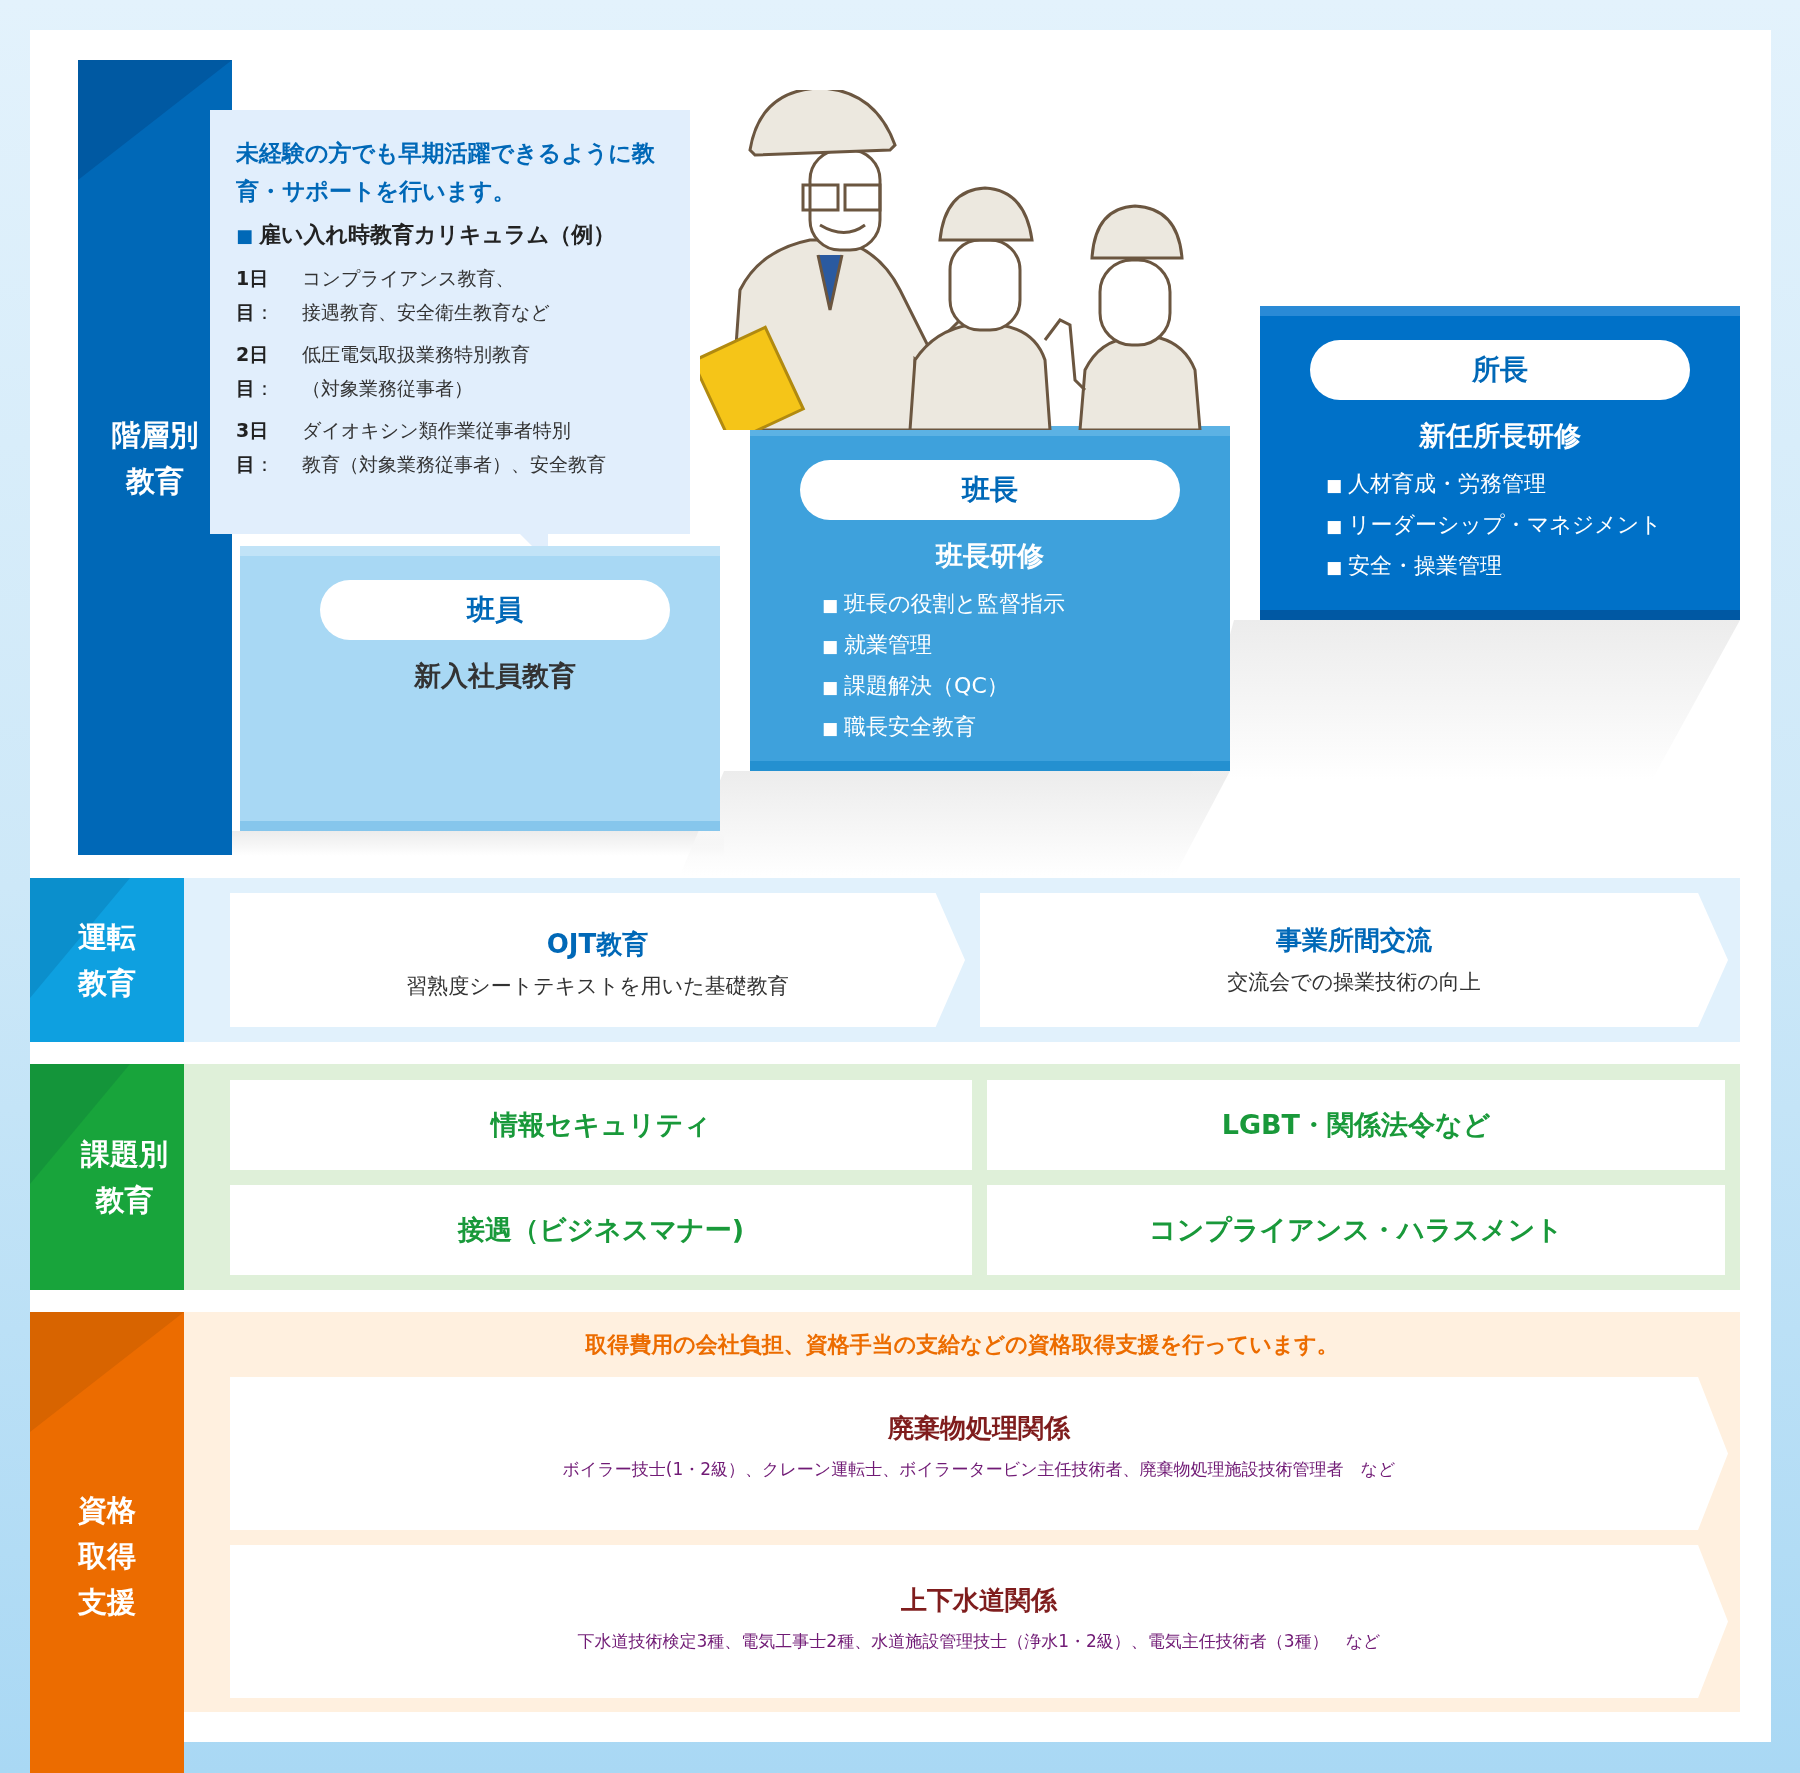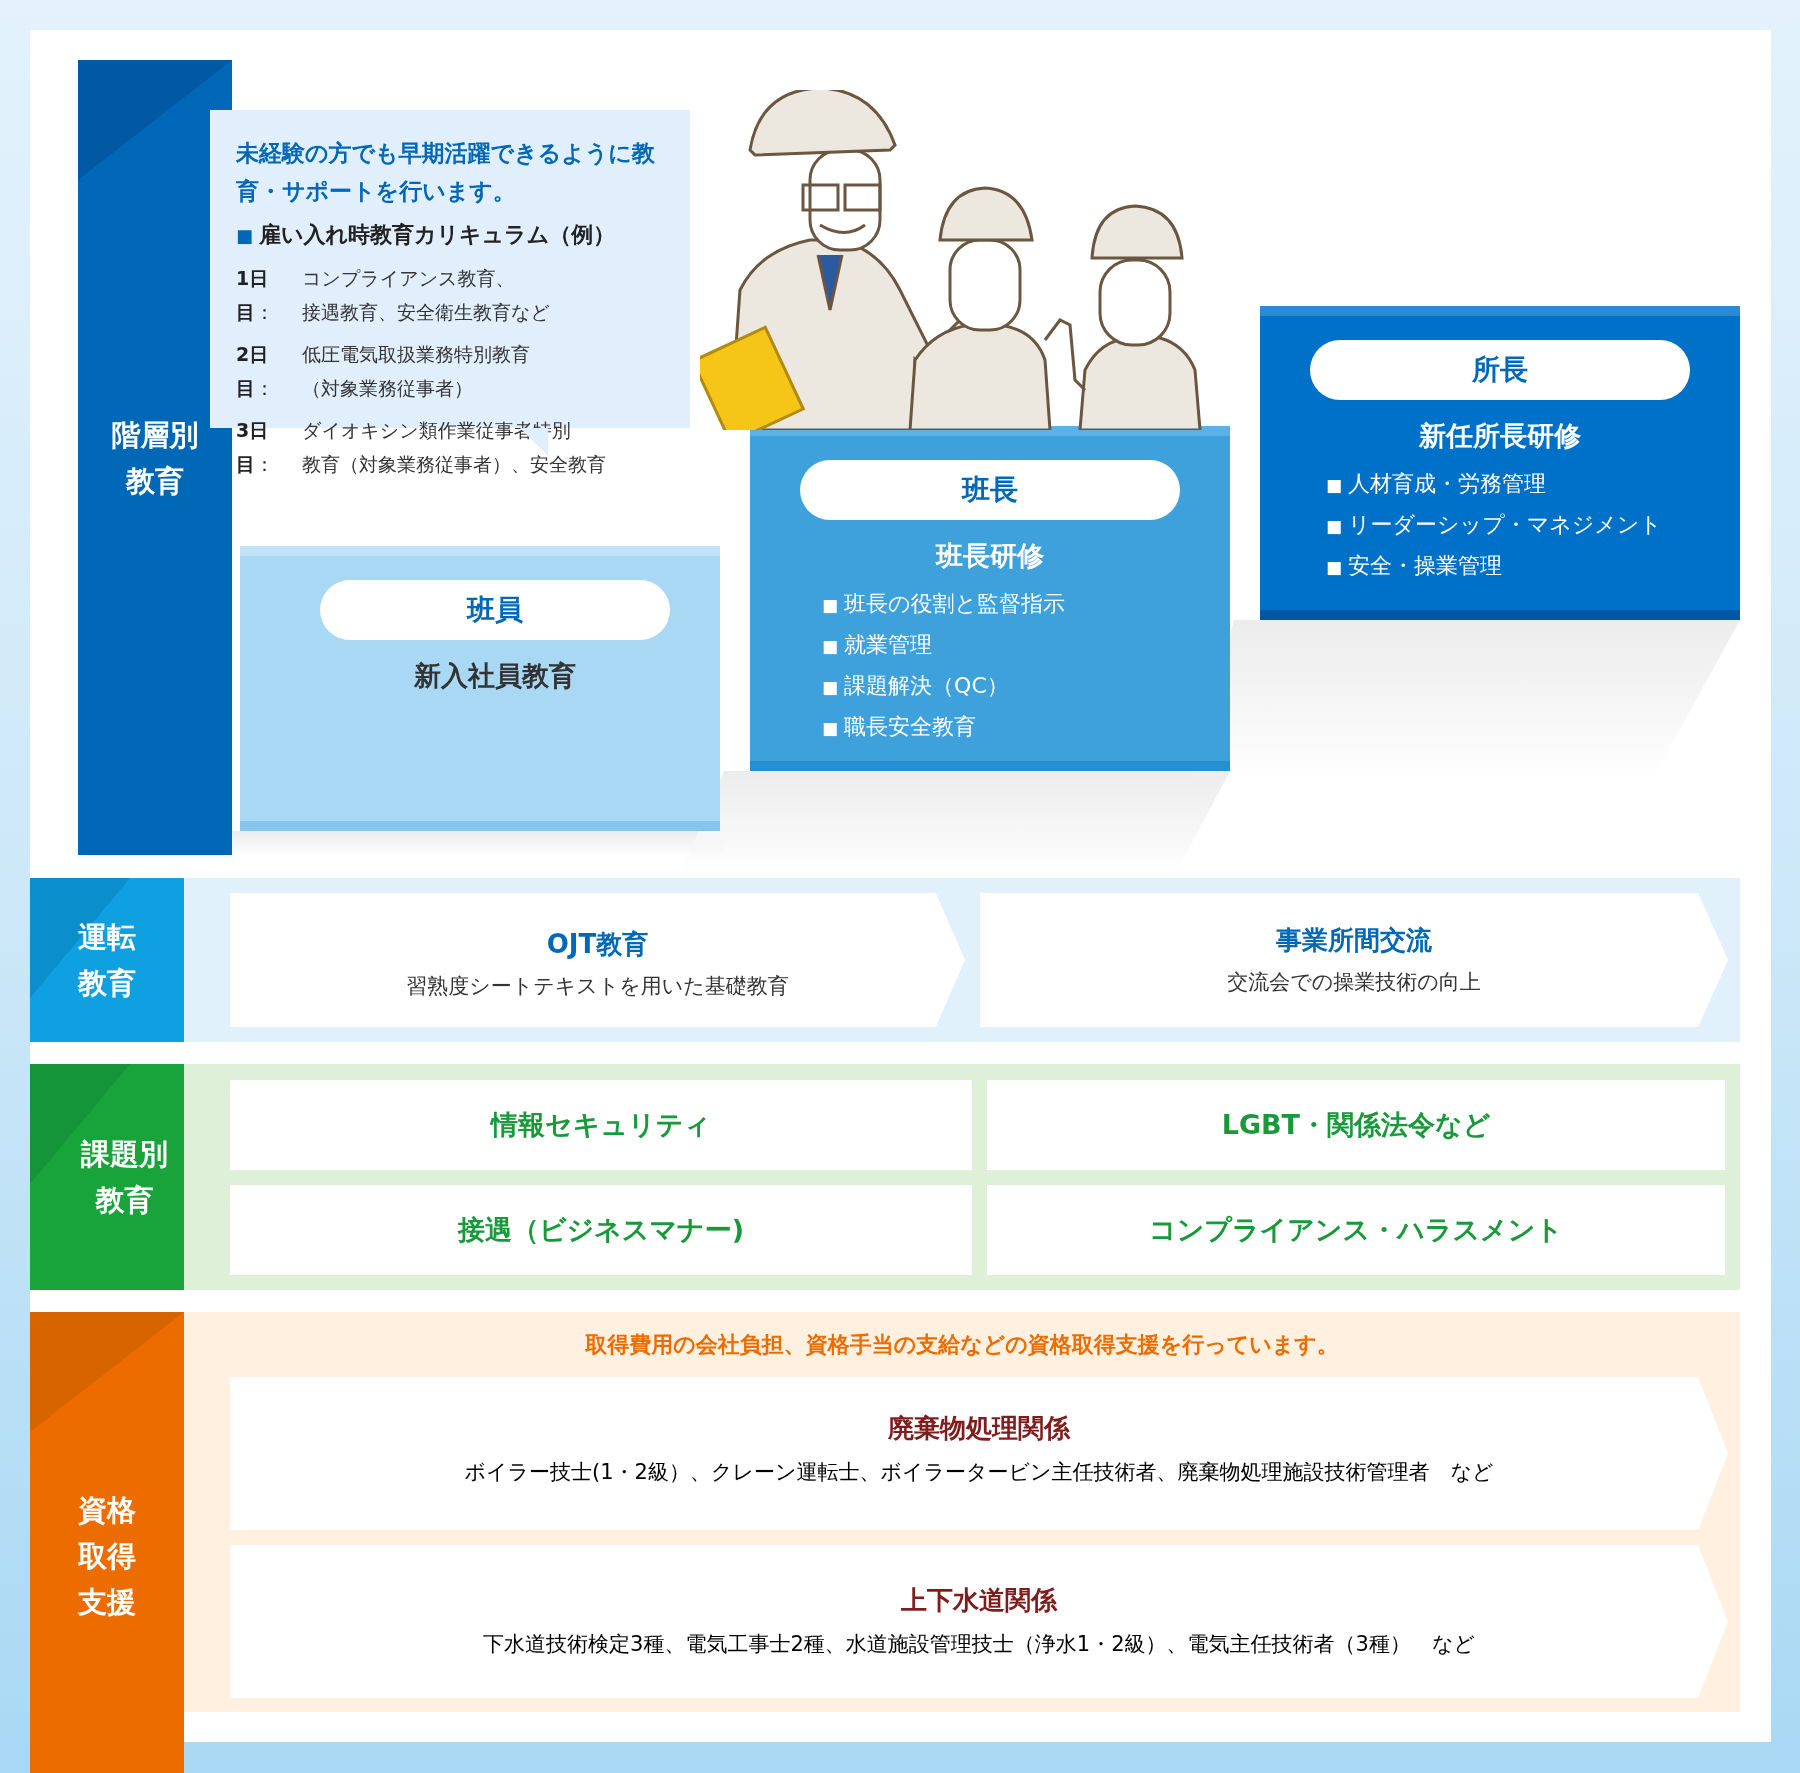--- a/index.html
+++ b/index.html
@@ -29,21 +29,21 @@
   .side-green { background: #18a43b; padding-left: 35px; }
   .side-green .tri { border-width: 120px 100px 0 0; border-color: #14953a transparent transparent transparent; }
   .side-orange { background: #ec6c00; }
   .side-orange .tri { border-width: 120px 154px 0 0; border-color: #d86400 transparent transparent transparent; }
 
   
   .shadow { position: absolute; background: linear-gradient(180deg, #ececec 0%, #f7f7f7 60%, rgba(255,255,255,0) 100%); }
 
   
   .bubble {
-    position: absolute; left: 210px; top: 80px; width: 480px; height: 318px;
+    position: absolute; left: 210px; top: 80px; width: 480px; height: 424px;
     background: #e1eefc; padding: 24px 24px 0 26px;
   }
   .bubble::after {
     content: ""; position: absolute; left: 310px; bottom: -28px;
     border-style: solid; border-width: 0 28px 28px 0;
     border-color: transparent #e1eefc transparent transparent;
   }
   .bubble-lead { color: #0068b7; font-weight: bold; font-size: 23px; line-height: 38px; }
   .bubble-sub { color: #222; font-weight: bold; font-size: 22px; margin-top: 8px; line-height: 34px; }
   .bubble-sub .sq { color: #0068b7; font-size: 18px; margin-right: 6px; }
@@ -94,21 +94,21 @@
   .issue-bg { top: 1064px; height: 226px; background: #dff0d9; }
   .issue-cell {
     position: absolute; background: #fff; display: flex; align-items: center; justify-content: center;
     color: #19993a; font-size: 27px; font-weight: bold; height: 90px;
   }
 
   .qual-bg { top: 1312px; height: 400px; background: #fff0df; }
   .qual-lead { position: absolute; left: 184px; top: 1330px; width: 1556px; text-align: center; color: #ec6c00; font-weight: bold; font-size: 22px; }
   .qual-box { color: #333; }
   .qual-title { color: #7f1d1d; font-size: 26px; font-weight: bold; }
-  .qual-desc { font-size: 21px; margin-top: 12px; color: #000000; }
+  .qual-desc { font-size: 17px; margin-top: 12px; color: #701a75; }
 </style>
 </head>
 <body>
 
 <div class="card"></div>
 
 <div class="shadow" style="left:184px; top:831px; width:540px; height:25px; clip-path:polygon(40px 0,100% 0,100% 100%,0 100%);"></div>
 <div class="shadow" style="left:680px; top:771px; width:550px; height:104px; clip-path:polygon(44px 0,100% 0,90% 100%,0 100%);"></div>
 <div class="shadow" style="left:1190px; top:620px; width:550px; height:160px; clip-path:polygon(44px 0,100% 0,84% 100%,0 100%);"></div>
 

